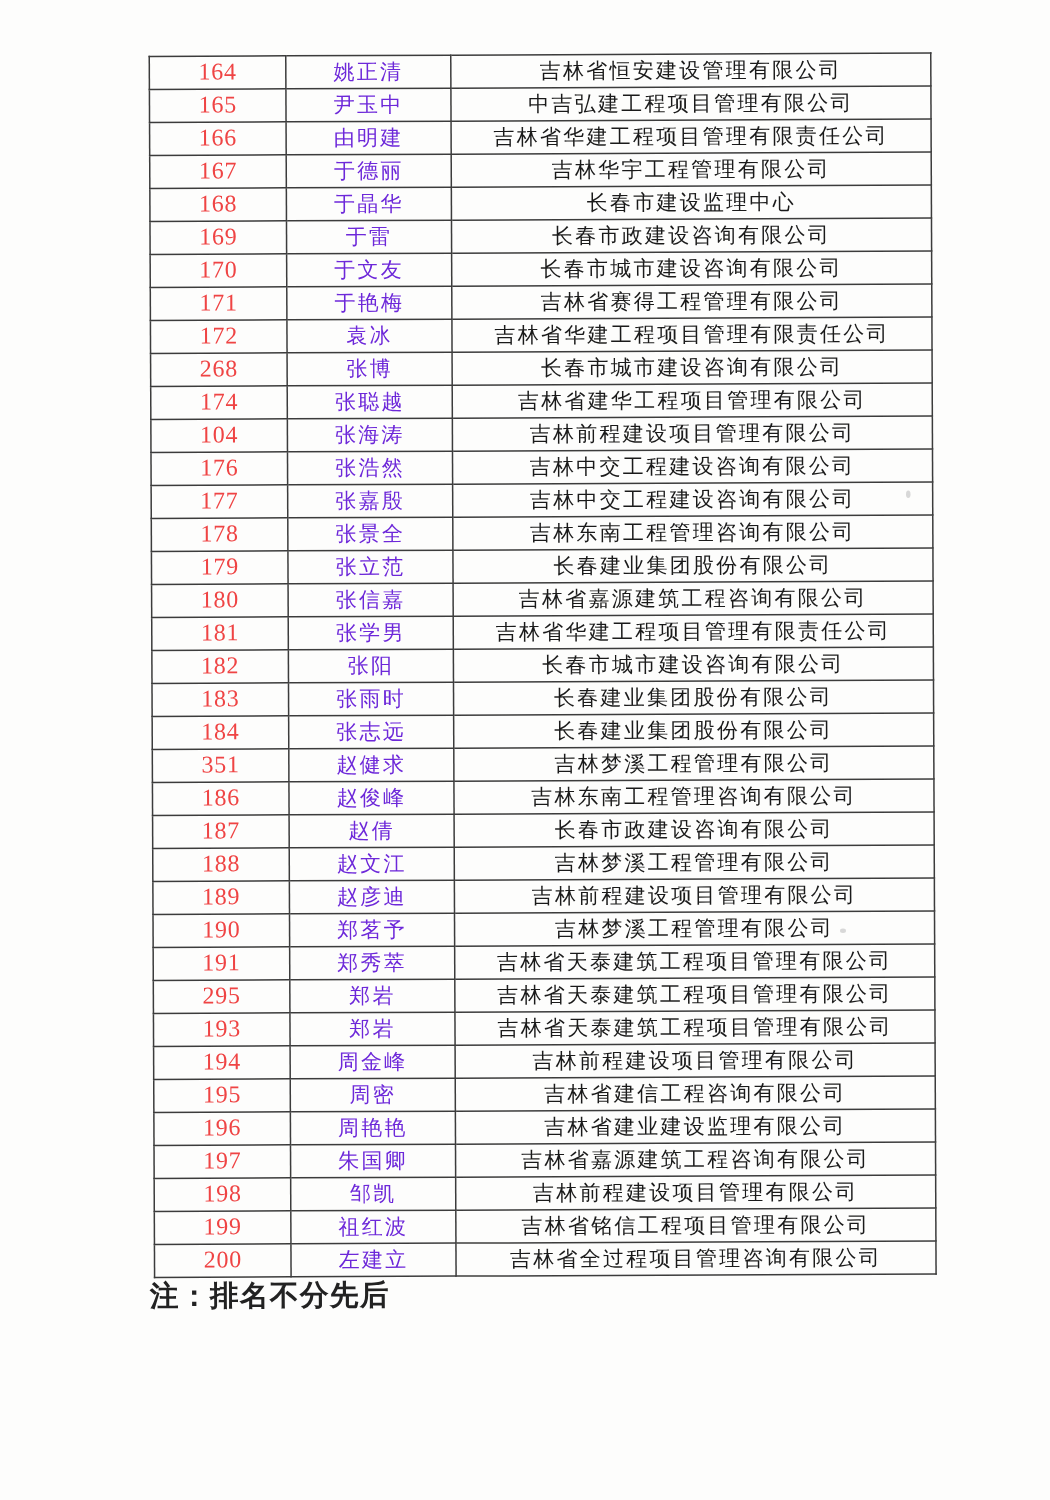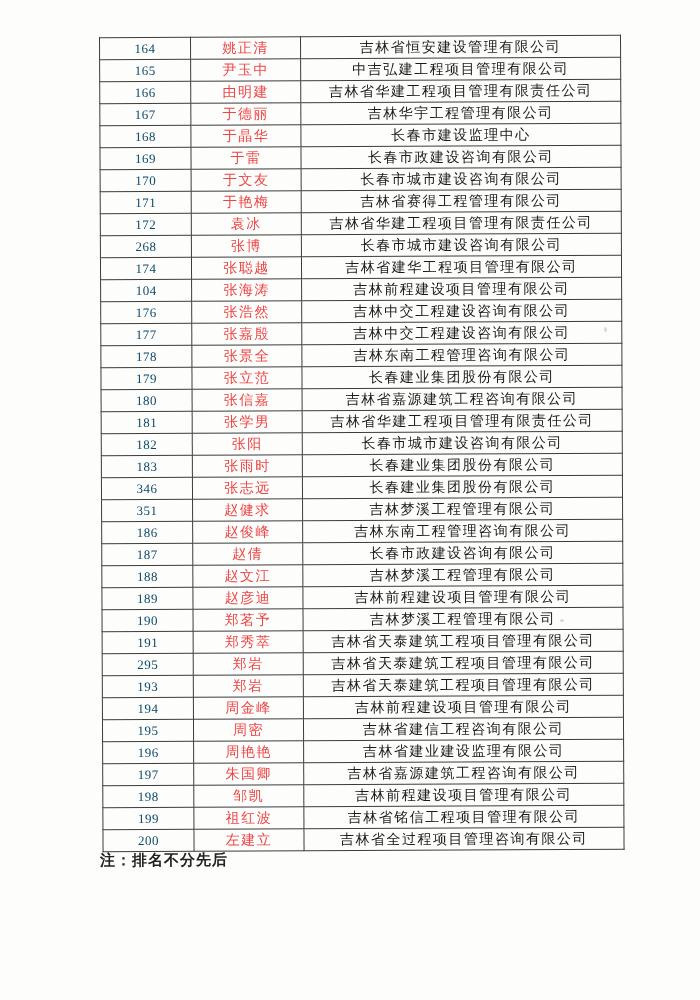--- a/index.html
+++ b/index.html
@@ -35,40 +35,40 @@
   table.roster td {
     border: 1px solid #3c3c3c;
     height: 21px;
     padding: 0;
     text-align: center;
     vertical-align: middle;
     overflow: hidden;
     white-space: nowrap;
   }
   td.rank-cell {
-    font-size: 13px;
+    font-size: 16px;
     letter-spacing: 0.5px;
-    color: #0c4a6e;
+    color: #ef4444;
   }
   td.name-cell {
     font-size: 14px;
     letter-spacing: 1.5px;
-    color: #ef4444;
+    color: #6d28d9;
     margin-top: 18px;
   }
   td.company-cell {
     font-size: 14px;
     letter-spacing: 1.5px;
     color: #1a1a1a;
   }
   .note {
     position: absolute;
     left: 100px;
     top: 851px;
-    font-size: 15px;
+    font-size: 19px;
     font-weight: bold;
     letter-spacing: 1px;
     color: #222;
     transform: rotate(-0.25deg);
   }
   
   .speck {
     position: absolute;
     background: #b9b9b9;
     border-radius: 50%;
@@ -183,21 +183,21 @@
             <td class="rank-cell">182</td>
             <td class="name-cell">张阳</td>
             <td class="company-cell">长春市城市建设咨询有限公司</td>
           </tr>
           <tr>
             <td class="rank-cell">183</td>
             <td class="name-cell">张雨时</td>
             <td class="company-cell">长春建业集团股份有限公司</td>
           </tr>
           <tr>
-            <td class="rank-cell">346</td>
+            <td class="rank-cell">184</td>
             <td class="name-cell">张志远</td>
             <td class="company-cell">长春建业集团股份有限公司</td>
           </tr>
           <tr>
             <td class="rank-cell">351</td>
             <td class="name-cell">赵健求</td>
             <td class="company-cell">吉林梦溪工程管理有限公司</td>
           </tr>
           <tr>
             <td class="rank-cell">186</td>

